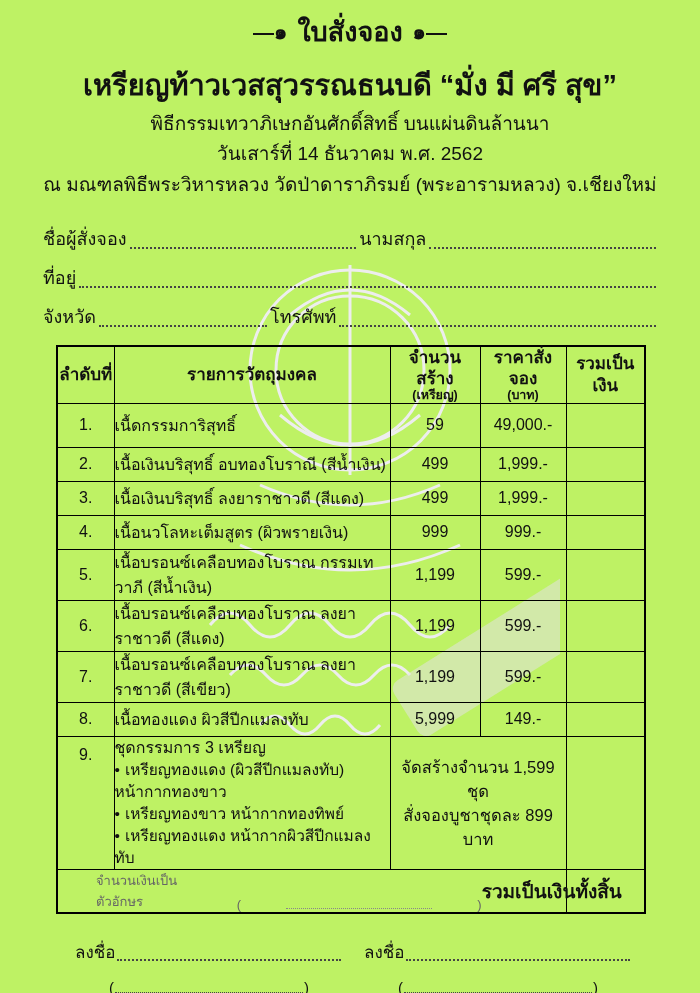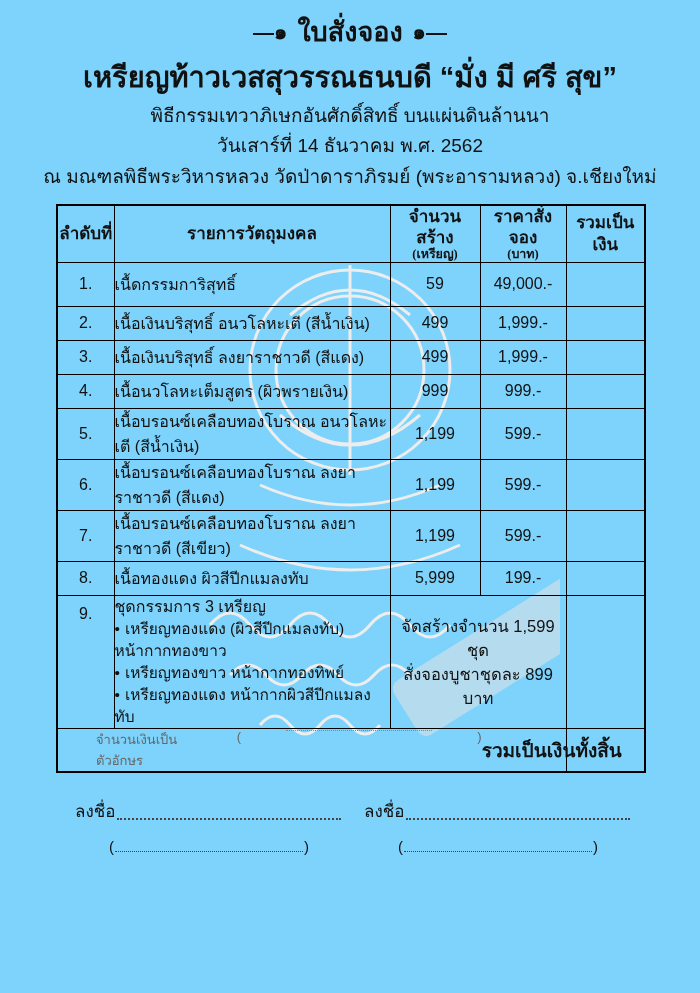--- a/index.html
+++ b/index.html
@@ -1,60 +1,60 @@
 <!DOCTYPE html>
 <html lang="th"><head>
 <meta charset="utf-8">
 <style>
   html,body { margin:0; padding:0; background:#fff; }
   .page {
     position:relative; width:700px; height:993px; margin:0 auto;
-    background:#7dd3fc; color:#111; overflow:hidden;
+    background:#bef264; color:#111; overflow:hidden;
     font-family:"Liberation Sans", sans-serif;
   }
   .content { position:relative; z-index:1; }
   .watermark { position:absolute; left:140px; top:225px; z-index:0; }
 
   
   .header { text-align:center; padding-top:14px; line-height:1.35; }
   .doc-title-line { font-size:27px; font-weight:bold; }
   .ornament { font-size:21px; font-weight:bold; padding:0 10px; position:relative; top:-2px; }
-  .main-title { font-size:29px; font-weight:bold; margin-top:8px; }
+  .main-title { font-size:29px; font-weight:bold; margin-top:16px; }
   .sub-block { }
   .sub { font-size:19px; margin-top:5px; }
 
   
   .form-section { margin:16px 42px 0 42px; font-size:18px; }
   .form-row { display:flex; align-items:flex-end; height:39px; }
   .form-row .lbl { white-space:nowrap; padding:0 1px; }
   .dots { flex:1; border-bottom:2px dotted #444; margin:0 2px 4px 2px; height:2px; }
   .dots-fixed { flex:none; width:168px; }
 
   
   .table-wrap { margin:14px auto 0 auto; width:588px; }
   table.order { border-collapse:collapse; width:100%; table-layout:fixed; border:2.5px solid #000; }
   table.order th, table.order td { border:1.5px solid #000; padding:0; vertical-align:middle; }
   th { font-weight:bold; text-align:center; }
   .th-main { font-size:17px; line-height:1.25; }
-  .th-unit { font-size:12.5px; font-weight:bold; line-height:1.1;font-family:Liberation Serif, serif; }
+  .th-unit { font-size:12.5px; font-weight:bold; line-height:1.1; }
   tr.head-row { height:42px; }
   tr.data-row { height:34px; font-size:16px; }
   tr.data-row.first { height:44px; }
   td.c-no { text-align:center; }
   td.c-item { text-align:left; padding-left:10px; }
   td.c-qty, td.c-price { text-align:center;margin-top:34px; }
   tr.set-row { height:98px; font-size:16px; }
   tr.set-row td.c-no { vertical-align:top; padding-top:9px; }
   td.set-item { vertical-align:top; padding:7px 4px 0 10px; line-height:22px; font-size:15.5px; }
   .set-title { font-size:16px; }
   .set-bullet-line .bullet { padding-right:5px; }
   td.set-note { text-align:center; font-size:16.5px; line-height:24px;margin-top:18px; }
   tr.total-row { height:40px; }
   .total-flex { display:flex; align-items:center; }
-  .amount-words { display:flex; align-items:flex-start; color:#666; font-size:13px; margin-left:38px;gap:44px; }
+  .amount-words { display:flex; align-items:flex-end; color:#666; font-size:13px; margin-left:38px;gap:44px; }
   .amount-dots { width:200px; border-bottom:1.5px dotted #888; margin:0 1px 3px 1px; height:1px; }
   .grand-total { margin-left:auto; font-weight:bold; font-size:19px; padding-right:10px; white-space:nowrap; }
 
   
   .signatures { display:flex; justify-content:space-between; margin:24px 68px 0 62px; }
   .sig-block { width:268px; font-size:17px;margin-left:13px; }
   .sig-line1 { display:flex; align-items:flex-end; }
   .sig-line2 { display:flex; align-items:flex-end; justify-content:center; margin-top:14px; font-size:15px; }
   .sig-dots-mid { width:188px; border-bottom:1.8px dotted #444; margin:0 1px 3px 1px; height:1px; }
 </style>
@@ -86,20 +86,38 @@
         <span class="ornament">—๑</span><span>ใบสั่งจอง</span><span class="ornament">๑—</span>
       </div>
       <div class="main-title">เหรียญท้าวเวสสุวรรณธนบดี “มั่ง มี ศรี สุข”</div>
       <div class="sub-block">
         <div class="sub">พิธีกรรมเทวาภิเษกอันศักดิ์สิทธิ์ บนแผ่นดินล้านนา</div>
         <div class="sub">วันเสาร์ที่ 14 ธันวาคม พ.ศ. 2562</div>
         <div class="sub">ณ มณฑลพิธีพระวิหารหลวง วัดป่าดาราภิรมย์ (พระอารามหลวง) จ.เชียงใหม่</div>
       </div>
     </div>
 
+    <div class="form-section">
+      <div class="form-row">
+        <span class="lbl">ชื่อผู้สั่งจอง</span>
+        <span class="dots"></span>
+        <span class="lbl">นามสกุล</span>
+        <span class="dots"></span>
+      </div>
+      <div class="form-row">
+        <span class="lbl">ที่อยู่</span>
+        <span class="dots"></span>
+      </div>
+      <div class="form-row">
+        <span class="lbl">จังหวัด</span>
+        <span class="dots dots-fixed"></span>
+        <span class="lbl">โทรศัพท์</span>
+        <span class="dots"></span>
+      </div>
+    </div>
 
     <div class="table-wrap">
       <table class="order">
         <colgroup>
             <col style="width:57px">
             <col style="width:276px">
             <col style="width:90px">
             <col style="width:86px">
             <col style="width:79px">
           </colgroup>
@@ -126,42 +144,42 @@
 
         <tr class="data-row first">
           <td class="c-no">1.</td>
           <td class="c-item">เนื้ดกรรมการิสุทธิ์</td>
           <td class="c-qty">59</td>
           <td class="c-price">49,000.-</td>
           <td class="c-total"></td>
         </tr>
         <tr class="data-row">
           <td class="c-no">2.</td>
-          <td class="c-item">เนื้อเงินบริสุทธิ์ อนวโลหะเตี (สีน้ำเงิน)</td>
+          <td class="c-item">เนื้อเงินบริสุทธิ์ อบทองโบราณี (สีน้ำเงิน)</td>
           <td class="c-qty">499</td>
           <td class="c-price">1,999.-</td>
           <td class="c-total"></td>
         </tr>
         <tr class="data-row">
           <td class="c-no">3.</td>
           <td class="c-item">เนื้อเงินบริสุทธิ์ ลงยาราชาวดี (สีแดง)</td>
           <td class="c-qty">499</td>
           <td class="c-price">1,999.-</td>
           <td class="c-total"></td>
         </tr>
         <tr class="data-row">
           <td class="c-no">4.</td>
           <td class="c-item">เนื้อนวโลหะเต็มสูตร (ผิวพรายเงิน)</td>
           <td class="c-qty">999</td>
           <td class="c-price">999.-</td>
           <td class="c-total"></td>
         </tr>
         <tr class="data-row">
           <td class="c-no">5.</td>
-          <td class="c-item">เนื้อบรอนซ์เคลือบทองโบราณ อนวโลหะเตี (สีน้ำเงิน)</td>
+          <td class="c-item">เนื้อบรอนซ์เคลือบทองโบราณ กรรมเทวาภี (สีน้ำเงิน)</td>
           <td class="c-qty">1,199</td>
           <td class="c-price">599.-</td>
           <td class="c-total"></td>
         </tr>
         <tr class="data-row">
           <td class="c-no">6.</td>
           <td class="c-item">เนื้อบรอนซ์เคลือบทองโบราณ ลงยาราชาวดี (สีแดง)</td>
           <td class="c-qty">1,199</td>
           <td class="c-price">599.-</td>
           <td class="c-total"></td>
@@ -170,21 +188,21 @@
           <td class="c-no">7.</td>
           <td class="c-item">เนื้อบรอนซ์เคลือบทองโบราณ ลงยาราชาวดี (สีเขียว)</td>
           <td class="c-qty">1,199</td>
           <td class="c-price">599.-</td>
           <td class="c-total"></td>
         </tr>
         <tr class="data-row">
           <td class="c-no">8.</td>
           <td class="c-item">เนื้อทองแดง ผิวสีปีกแมลงทับ</td>
           <td class="c-qty">5,999</td>
-          <td class="c-price">199.-</td>
+          <td class="c-price">149.-</td>
           <td class="c-total"></td>
         </tr>
 
         <tr class="set-row">
           <td class="c-no">9.</td>
           <td class="set-item">
             <div class="set-title">ชุดกรรมการ 3 เหรียญ</div>
             <div class="set-bullet-line"><span class="bullet">•</span><span>เหรียญทองแดง (ผิวสีปีกแมลงทับ) หน้ากากทองขาว</span></div>
             <div class="set-bullet-line"><span class="bullet">•</span><span>เหรียญทองขาว หน้ากากทองทิพย์</span></div>
             <div class="set-bullet-line"><span class="bullet">•</span><span>เหรียญทองแดง หน้ากากผิวสีปีกแมลงทับ</span></div>

